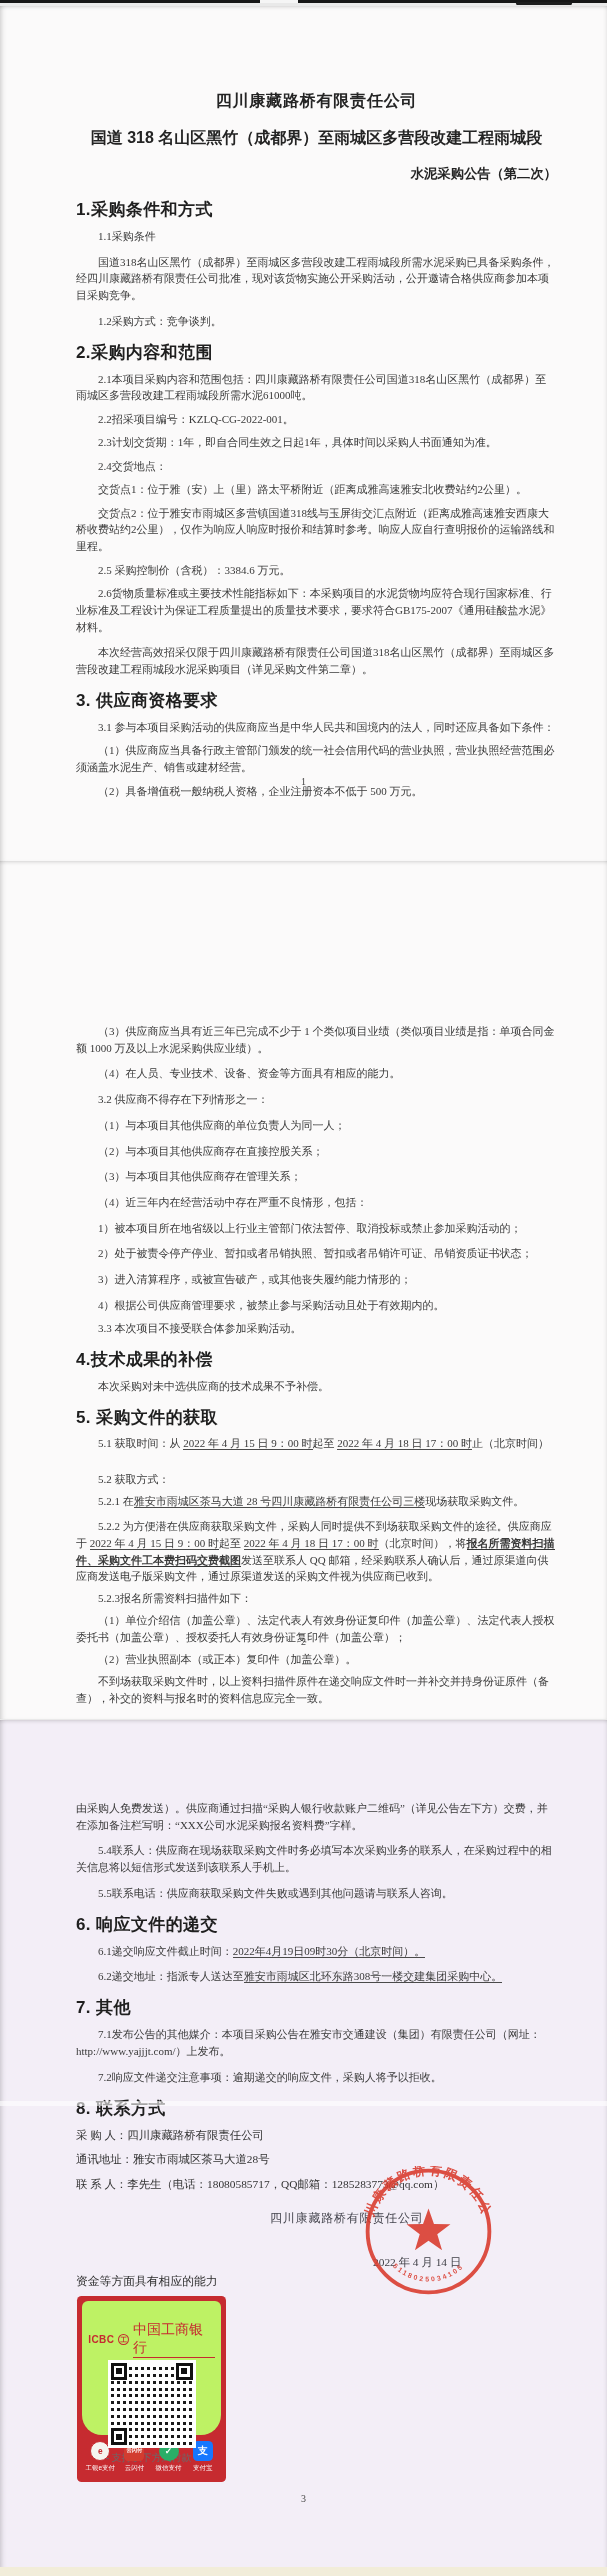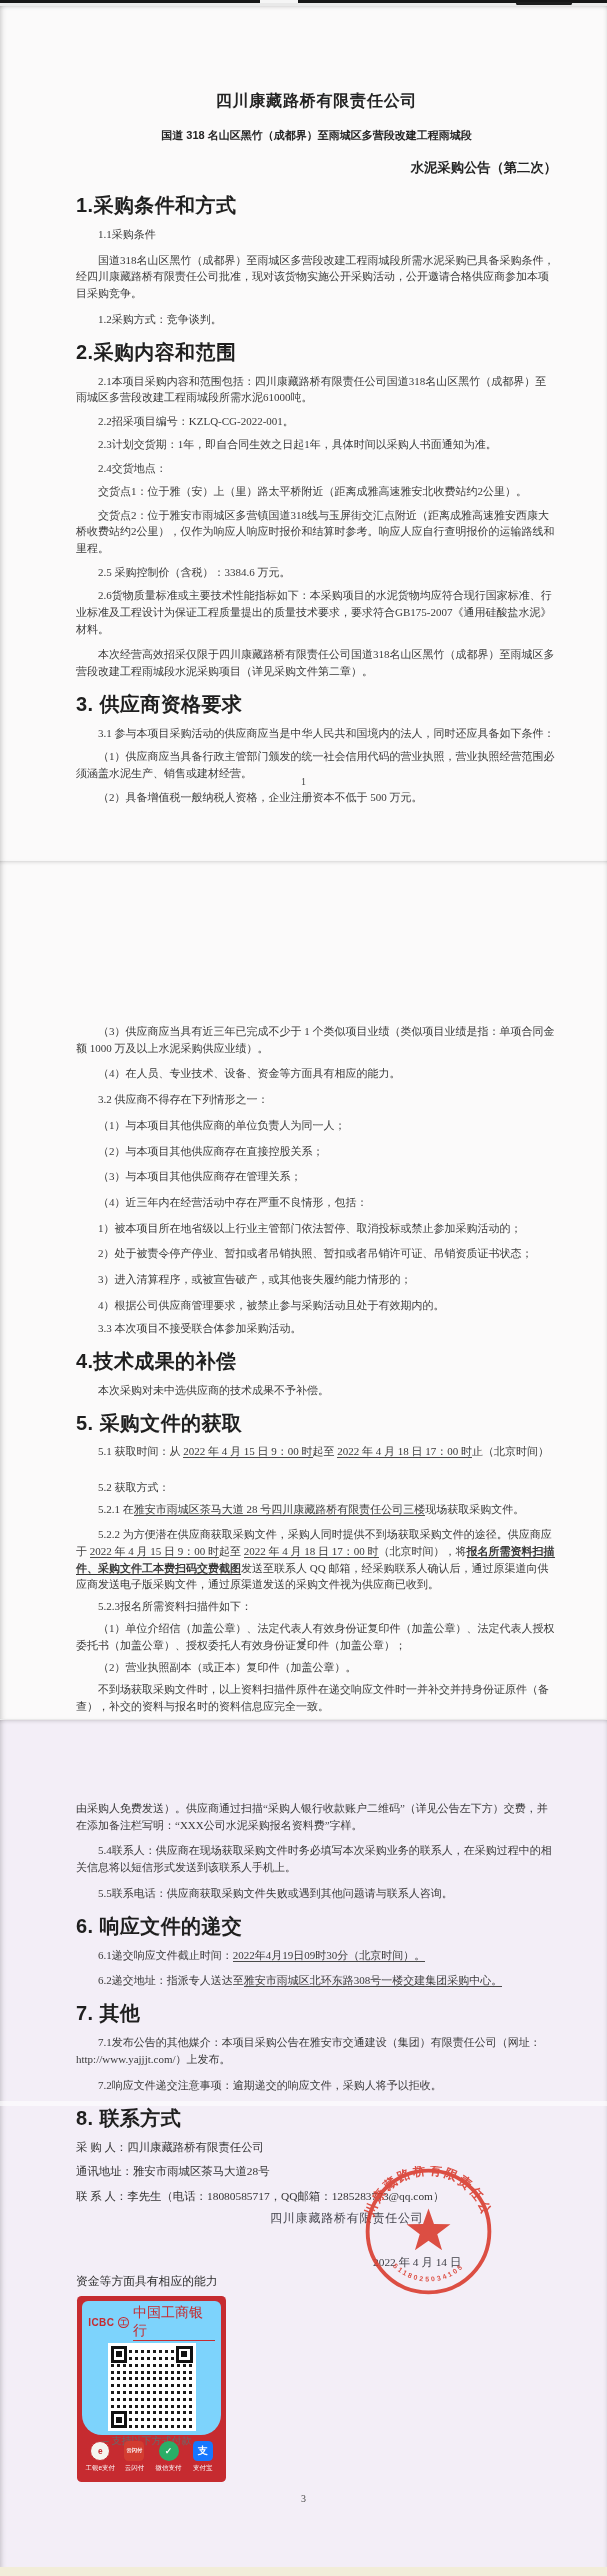--- a/index.html
+++ b/index.html
@@ -16,24 +16,24 @@
   }
   #page1{top:6px;height:855px;padding:85px 50px 0 76px;}
   #page2{top:861px;height:858px;padding:79px 50px 0 76px;}
   #page3{top:1720px;height:1100px;padding:73px 50px 0 76px;background:#f3eef7;}
   .topedge{position:absolute;top:0;left:0;width:607px;height:3px;background:#161616;}
   .topedge-gap{position:absolute;top:0;left:260px;width:38px;height:3px;background:#f5f5f5;}
   .topedge-blob{position:absolute;top:1.5px;left:516px;width:56px;height:3.8px;background:#1d1d1d;border-radius:1.5px;}
   .botedge{position:absolute;left:0;top:2567px;width:607px;height:9px;background:#f2edda;}
 
   .t1{font-family:"Liberation Sans","DejaVu Sans",sans-serif;font-weight:700;font-size:16px;color:#242424;text-align:center;margin:0 0 0 0;letter-spacing:0.8px;}
-  .t2{font-family:"Liberation Sans","DejaVu Sans",sans-serif;font-weight:700;font-size:11px;color:#242424;text-align:center;margin:16px 0 0 0;}
+  .t2{font-family:"Liberation Sans","DejaVu Sans",sans-serif;font-weight:700;font-size:16px;color:#242424;text-align:center;margin:16px 0 0 0;}
   .t3{font-family:"Liberation Sans","DejaVu Sans",sans-serif;font-weight:700;font-size:13.3px;color:#242424;text-align:right;margin:16px 0 0 0;}
 
-  .h{font-family:"Liberation Sans","DejaVu Sans",sans-serif;font-weight:700;font-size:20px;color:#1f1f1f;margin:11.4px 0 5.3px 0;letter-spacing:0.4px;}
+  .h{font-family:"Liberation Sans","DejaVu Sans",sans-serif;font-weight:700;font-size:17px;color:#1f1f1f;margin:11.4px 0 5.3px 0;letter-spacing:0.4px;}
   .b{font-size:11px;line-height:16.7px;color:#3a3a3a;margin:6.8px 0 0 0;text-indent:2em;}
   .b.ni{text-indent:0;}
   .b.sp{margin-top:9px;}
   .u{border-bottom:0.8px solid #4a4a4a;}
   .bu{font-weight:700;border-bottom:1.1px solid #333;}
   .pageno{position:absolute;left:0;width:100%;text-align:center;font-size:10px;color:#444;}
   #page1 .pageno{top:770px;}
   #page2 .pageno{top:775px;}
   #page3 .pageno{top:773px;}
 
@@ -45,21 +45,21 @@
 
   
   .seal-wrap{position:absolute;left:363px;top:446px;width:131px;height:131px;}
   .seal-svg{width:131px;height:131px;opacity:.88;}
   .seal-name{position:absolute;left:270px;top:490px;width:228px;font-size:12px;color:#45454e;letter-spacing:0.8px;}
   .seal-date{position:absolute;left:373px;top:535px;width:167px;font-size:11.4px;color:#3f3f46;}
 
   
   .qr-label{position:absolute;left:76px;top:554px;font-size:11.8px;color:#2e2e2e;}
   .qr-card{position:absolute;left:77px;top:576px;width:149px;height:186px;background:#c62b30;border-radius:4.6px;padding:5.3px;box-sizing:border-box;}
-  .qr-inner{background:#7dd3fc;border-radius:6px 6px 20px 20px;height:134px;padding:0 6px 0 6px;box-sizing:border-box;}
+  .qr-inner{background:#bef264;border-radius:6px 6px 20px 20px;height:134px;padding:17px 6px 0 6px;box-sizing:border-box;}
   .qr-head{display:flex;align-items:center;justify-content:center;gap:3.8px;padding:2.3px 0 3px 0;}
   .icbc-word{font-family:"Liberation Sans",sans-serif;font-weight:700;font-size:10px;color:#c62b30;letter-spacing:0.4px;}
   .icbc-logo{width:11.4px;height:11.4px;border:1.5px solid #c62b30;border-radius:50%;display:flex;align-items:center;justify-content:center;font-size:6.8px;color:#c62b30;font-weight:700;box-sizing:border-box;}
   .icbc-cn{font-family:"Liberation Sans",sans-serif;font-weight:400;font-size:14px;color:#c62b30;border-bottom:1.5px solid #c62b30;padding-bottom:0.8px;}
   .qr-box{width:82px;height:82px;margin:1.5px auto 0 auto;position:relative;
     background:
       repeating-linear-gradient(90deg,#191919 0 3px,#fff 3px 6px),
       repeating-linear-gradient(0deg,#191919 0 3px,#fff 3px 6.8px);
     background-blend-mode:lighten;outline:3px solid #fff;}
   .finder{position:absolute;width:16.7px;height:16.7px;border:3px solid #111;background:#fff;box-sizing:border-box;}

